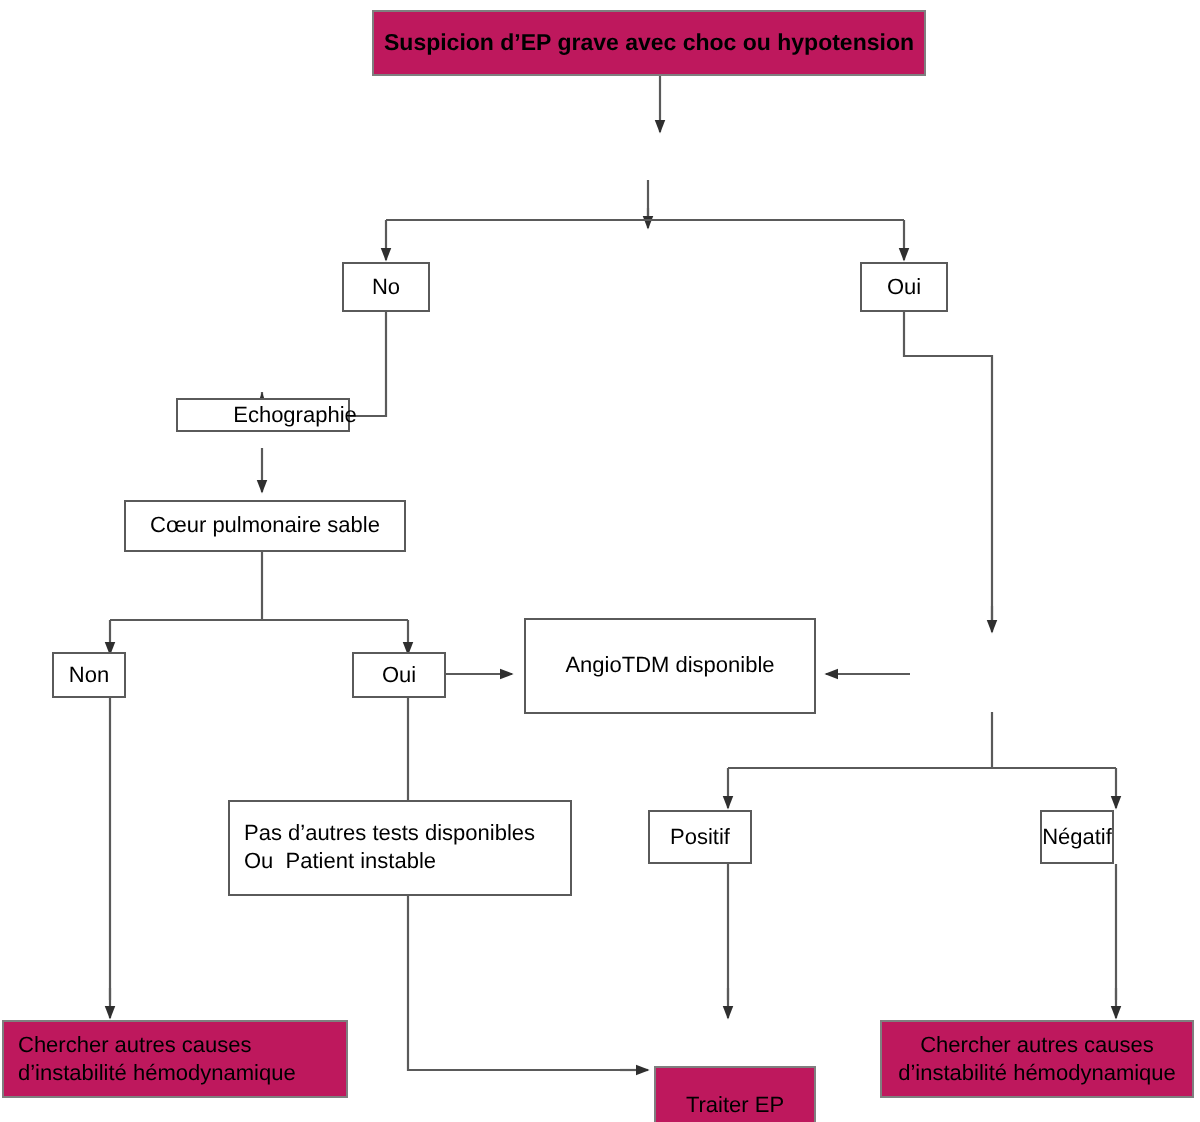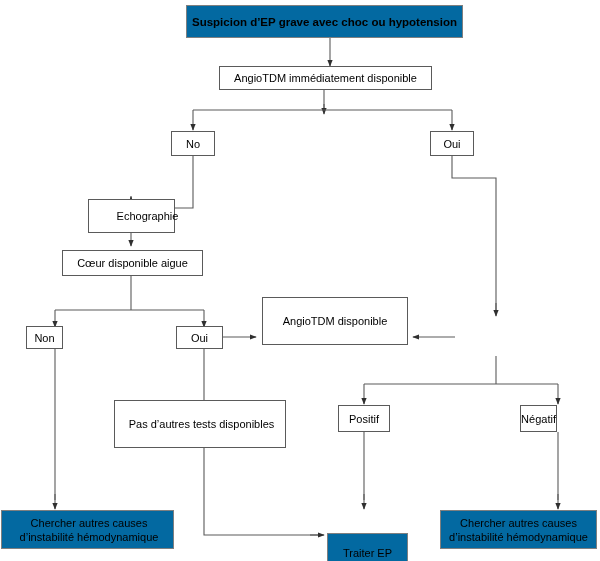--- a/index.html
+++ b/index.html
@@ -26,30 +26,30 @@
     font-size: 11px;
     line-height: 14px;
     display: flex;
     align-items: center;
     justify-content: center;
     text-align: center;
     padding: 2px 4px;
     z-index: 3;
   }
   .node.orange {
-    background: #0369a1;
+    background: #be185d;
     border: 1px solid #7f7f7f;
   }
   .node.bold {
     font-weight: bold;
     font-size: 11.5px;
   }
   .node.left {
     justify-content: flex-start;
-    text-align: center;
+    text-align: left;
     padding-left: 7px;
   }
   .node .lines {
     width: 100%;
   }
   svg.edges {
     position: absolute;
     left: 0;
     top: 0;
     width: 600px;
@@ -112,62 +112,60 @@
 
       <path d="M558,432 L558,500"></path>
       <path d="M558,494 L558,509" marker-end="url(#arrow)"></path>
     </g>
   </svg>
 
   <div class="node orange bold" style="left:186px; top:5px; width:277px; height:33px;">
     <span>Suspicion d’EP grave avec choc ou hypotension</span>
   </div>
 
-  <div class="node" style="left:219px; top:66px; width:213px; height:24px;">
-    <span>AngioTDM immédiatement disponible</span>
-  </div>
 
   <div class="node" style="left:171px; top:131px; width:44px; height:25px;">
     <span>No</span>
   </div>
 
   <div class="node" style="left:430px; top:131px; width:44px; height:25px;">
     <span>Oui</span>
   </div>
 
-  <div class="node" style="left:88px; top:199px; width:87px; height:34px;padding-left:36px;">
+  <div class="node" style="left:88px; top:199px; width:87px; height:17px;padding-left:36px;">
     <span>Echographie</span>
   </div>
 
   <div class="node" style="left:62px; top:250px; width:141px; height:26px;">
-    <span>Cœur disponible  aigue</span>
+    <span>Cœur pulmonaire  sable</span>
   </div>
 
   <div class="node" style="left:26px; top:326px; width:37px; height:23px;">
     <span>Non</span>
   </div>
 
   <div class="node" style="left:176px; top:326px; width:47px; height:23px;">
     <span>Oui</span>
   </div>
 
-  <div class="node" style="left:262px; top:297px; width:146px; height:48px;">
+  <div class="node" style="left:262px; top:309px; width:146px; height:48px;">
     <span class="lines">
       <span style="display:block;">AngioTDM disponible</span>
     </span>
   </div>
 
 
   <div class="node left" style="left:114px; top:400px; width:172px; height:48px;">
     <span class="lines">
       <span style="display:block;">Pas d’autres tests disponibles</span>
+      <span style="display:block; white-space:pre;">Ou  Patient instable</span>
     </span>
   </div>
 
-  <div class="node" style="left:338px; top:405px; width:52px; height:27px;">
+  <div class="node" style="left:324px; top:405px; width:52px; height:27px;">
     <span>Positif</span>
   </div>
 
   <div class="node" style="left:520px; top:405px; width:37px; height:27px;">
     <span>Négatif</span>
   </div>
 
   <div class="node orange left" style="left:1px; top:510px; width:173px; height:39px;">
     <span class="lines">
       <span style="display:block;">Chercher autres causes</span>

